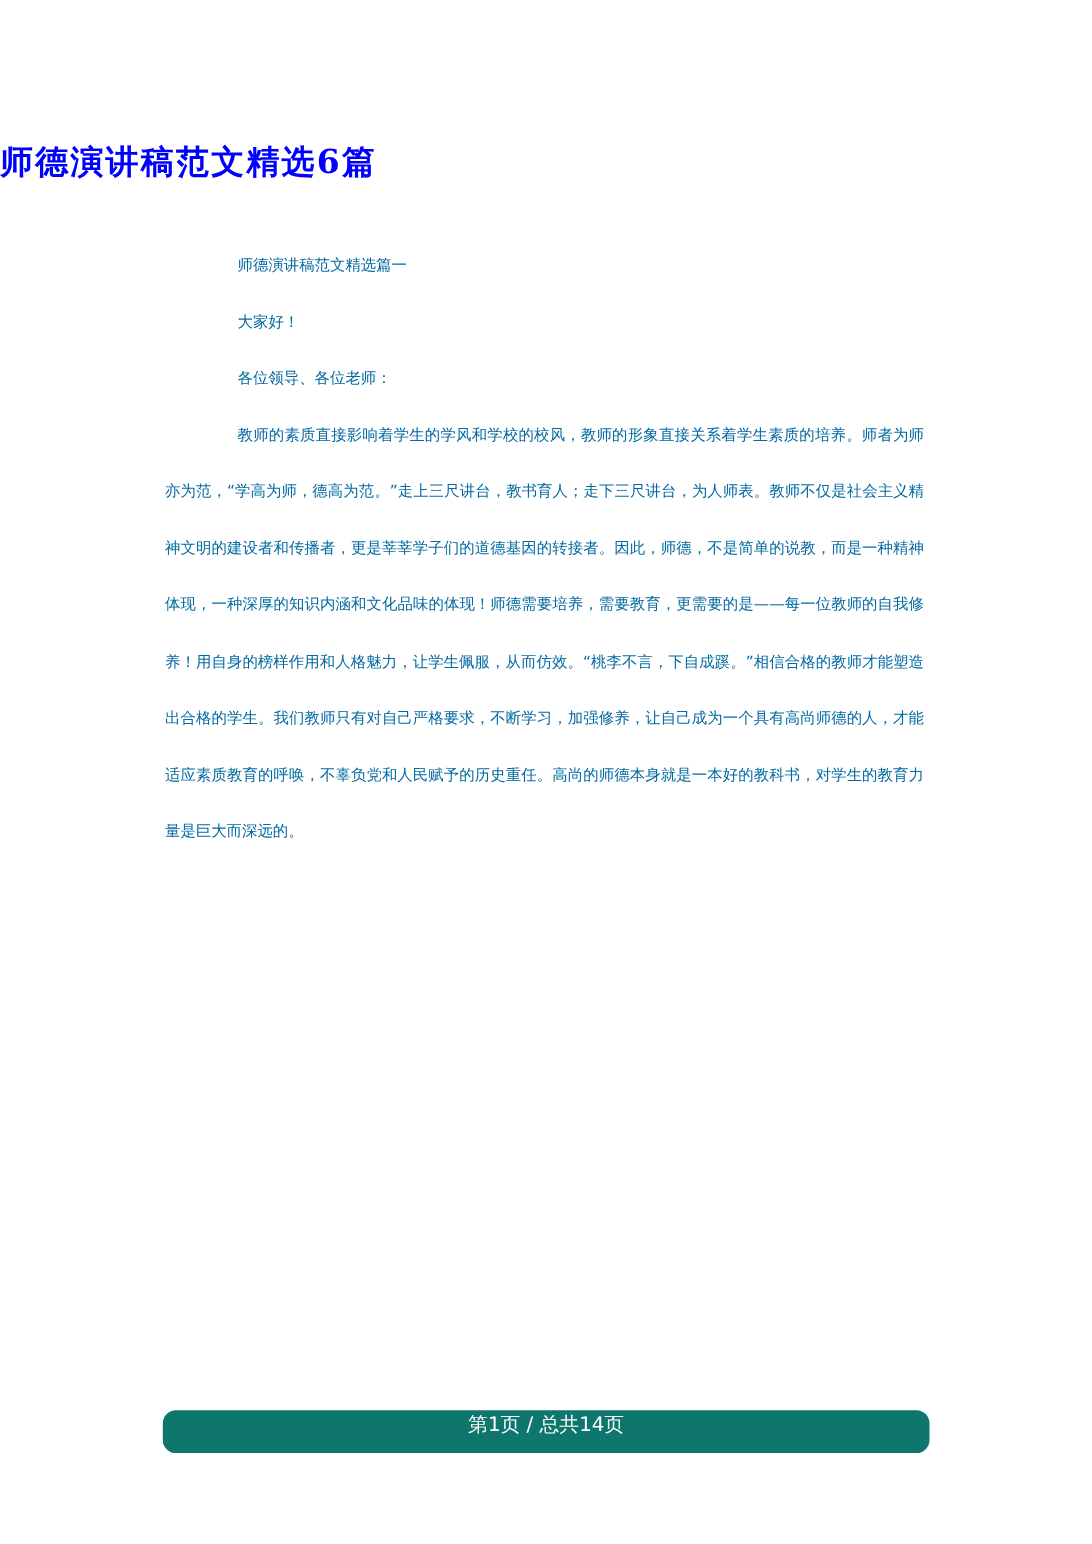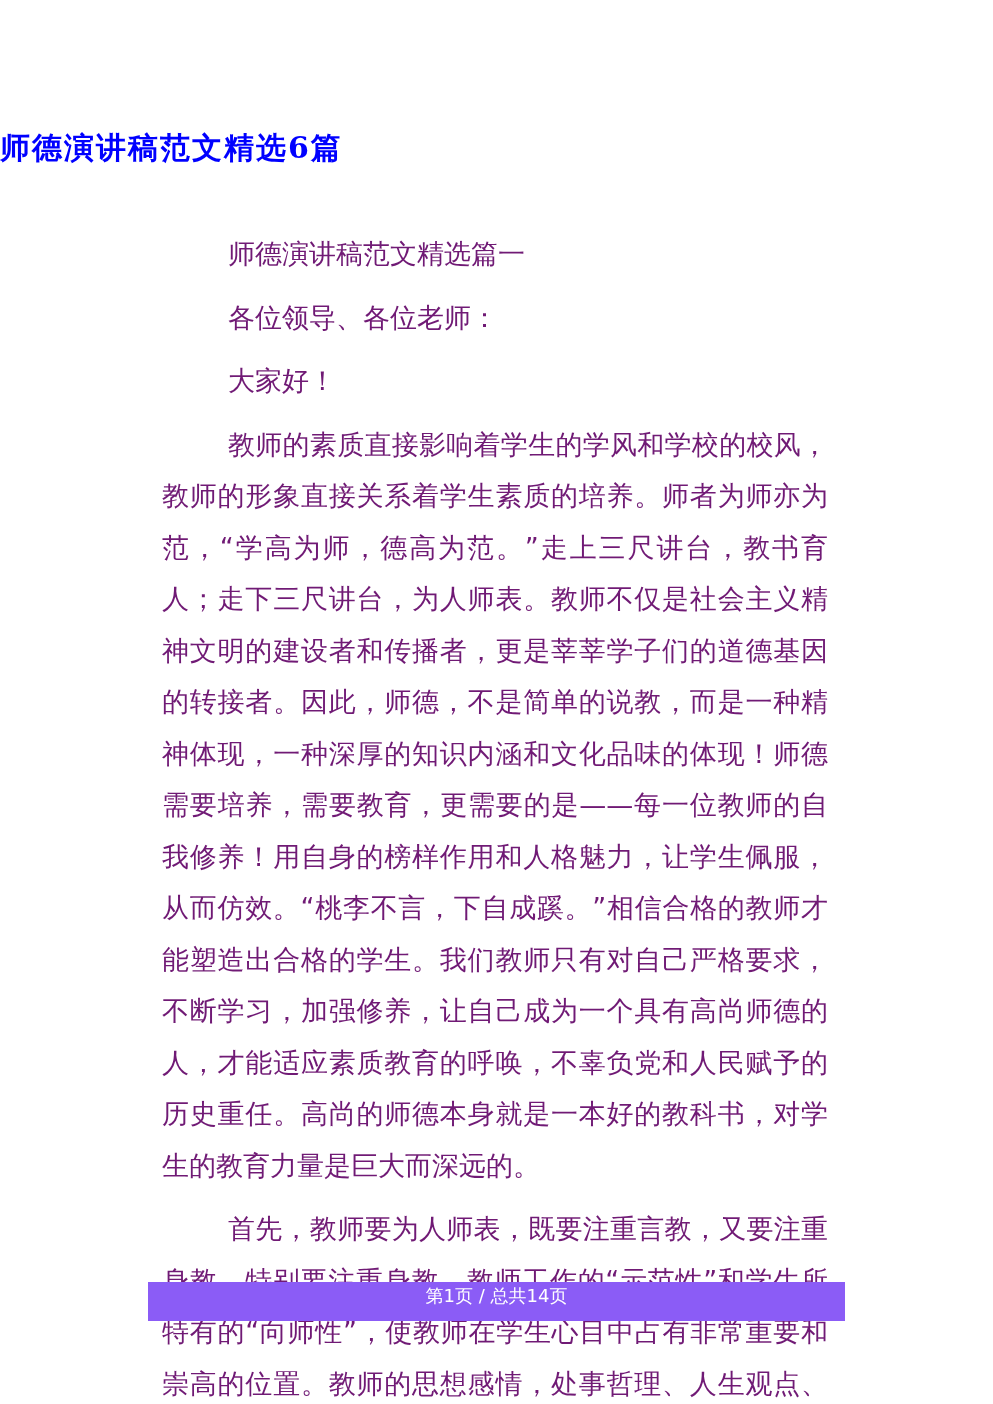--- a/index.html
+++ b/index.html
@@ -36,61 +36,61 @@
       color: #0000ff;
       letter-spacing: 2px;
     }
     .body-text {
       position: absolute;
       left: 150px;
       top: 216px;
       width: 690px;
     }
     .para {
-      margin: 12px;
-      font-size: 27px;
+      margin: 0;
+      font-size: 14px;
       line-height: 51.5px;
       text-align: justify;
-      color: #701a75;
+      color: #0369a1;
       word-break: break-all;
     }
     .para.indent {
       text-indent: 66px;
     }
     .footer-bar {
       position: absolute;
       left: 148px;
       top: 1282px;
       width: 697px;
       height: 39px;
-      background: #8b5cf6;
+      background: #0f766e;
       display: flex;
       align-items: flex-start;
       justify-content: center;
+      border-radius: 12px;
     }
     .footer-text {
       color: #ffffff;
       font-size: 18px;
       line-height: 26px;
       margin-top: 1px;
       white-space: pre;
     }
   </style>
 </head>
 <body>
 
 <div class="page">
 
   <div class="doc-title">师德演讲稿范文精选6篇</div>
 
   <div class="body-text">
     <p class="para indent">师德演讲稿范文精选篇一</p>
+    <p class="para indent">大家好！</p>
     <p class="para indent">各位领导、各位老师：</p>
-    <p class="para indent">大家好！</p>
     <p class="para indent">教师的素质直接影响着学生的学风和学校的校风，教师的形象直接关系着学生素质的培养。师者为师亦为范，“学高为师，德高为范。”走上三尺讲台，教书育人；走下三尺讲台，为人师表。教师不仅是社会主义精神文明的建设者和传播者，更是莘莘学子们的道德基因的转接者。因此，师德，不是简单的说教，而是一种精神体现，一种深厚的知识内涵和文化品味的体现！师德需要培养，需要教育，更需要的是——每一位教师的自我修养！用自身的榜样作用和人格魅力，让学生佩服，从而仿效。“桃李不言，下自成蹊。”相信合格的教师才能塑造出合格的学生。我们教师只有对自己严格要求，不断学习，加强修养，让自己成为一个具有高尚师德的人，才能适应素质教育的呼唤，不辜负党和人民赋予的历史重任。高尚的师德本身就是一本好的教科书，对学生的教育力量是巨大而深远的。</p>
-    <p class="para indent">首先，教师要为人师表，既要注重言教，又要注重身教，特别要注重身教。教师工作的“示范性”和学生所特有的“向师性”，使教师在学生心目中占有非常重要和崇高的位置。教师的思想感情，处事哲理、人生观点、道德境界、品德修养甚至言谈举止、音容笑貌都会给学生留下极其深刻的印象，对学生有着熏陶诱导和潜移默化的影响。学生总是</p>
   </div>
 
   <div class="footer-bar">
     <span class="footer-text">第1页 / 总共14页</span>
   </div>
 
 </div>
 
 </body></html>

